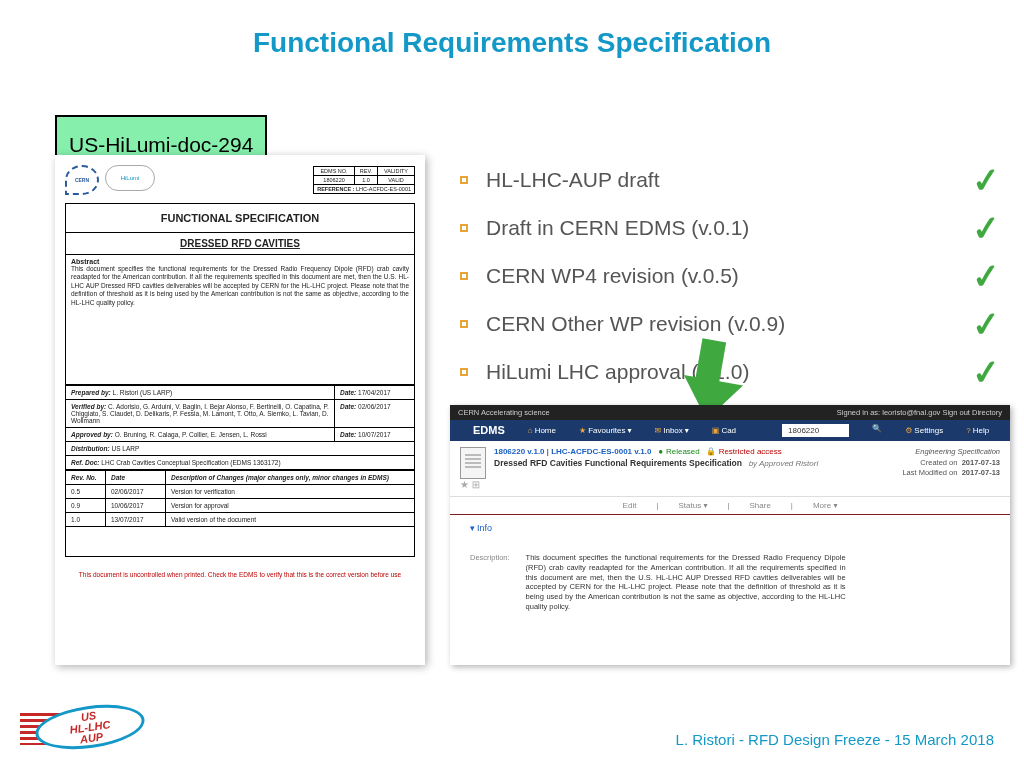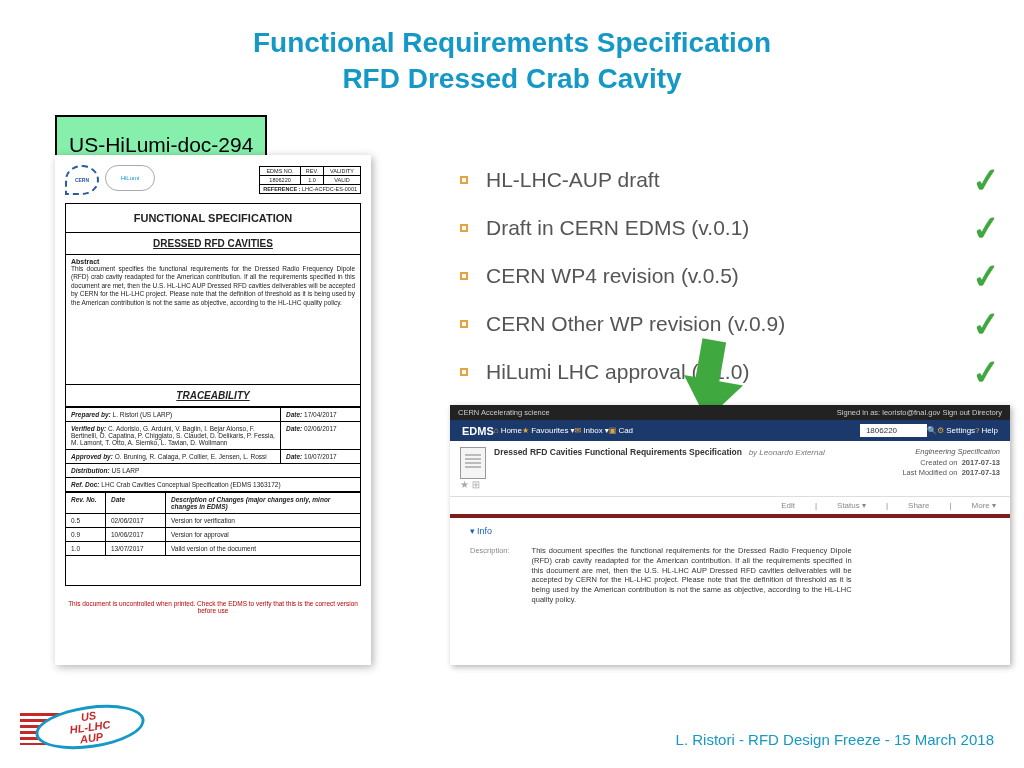--- a/index.html
+++ b/index.html
@@ -6,21 +6,21 @@
 body { width: 1024px; height: 768px; font-family: Arial, sans-serif; background: #fff; position: relative; overflow: hidden; }
 
 
 .curve { position: absolute; left: -80px; top: -50px; width: 180px; height: 900px; border: 40px solid #1398c7; border-radius: 50%; border-right-color: transparent; border-top-color: transparent; border-bottom-color: transparent; opacity: 0.6; }
 
 .slide-title { text-align: center; color: #1398c7; font-size: 28px; font-weight: bold; margin-top: 25px; line-height: 1.3; }
 
 .docref { position: absolute; left: 55px; top: 115px; border: 2px solid #000; padding: 16px 12px; font-size: 21px; background: #86efac; }
 
 
-.spec-doc { position: absolute; left: 55px; top: 155px; width: 316px; height: 510px; background: #fff; box-shadow: 2px 2px 8px rgba(0,0,0,0.3); padding: 10px; font-size: 7px; color: #222; }
+.spec-doc { position: absolute; left: 55px; top: 155px; width: 370px; height: 510px; background: #fff; box-shadow: 2px 2px 8px rgba(0,0,0,0.3); padding: 10px; font-size: 7px; color: #222; }
 .spec-head { display: flex; justify-content: space-between; align-items: center; margin-bottom: 8px; }
 .spec-logos { display: flex; gap: 6px; }
 .spec-logo1 { width: 34px; height: 30px; border: 2px dashed #2a5b9c; border-radius: 50% 50% 50% 0; display: inline-flex; align-items: center; justify-content: center; color: #2a5b9c; font-size: 5px; font-weight: bold; }
 .spec-logo2 { width: 50px; height: 26px; border: 1px solid #aaa; border-radius: 30px; display: inline-flex; align-items: center; justify-content: center; color: #1398c7; font-size: 6px; }
 .spec-idtable { border: 1px solid #000; border-collapse: collapse; }
 .spec-idtable td { border: 1px solid #000; padding: 1px 3px; font-size: 5.5px; text-align: center; }
 .spec-body-table { width: 100%; border: 1px solid #000; border-collapse: collapse; }
 .spec-body-table td { border: 1px solid #000; padding: 3px 5px; vertical-align: top; }
 .spec-h1 { text-align: center; font-weight: bold; font-size: 11px; padding: 8px 0 !important; }
 .spec-h2 { text-align: center; font-weight: bold; font-size: 10px; padding: 5px 0 !important; text-decoration: underline; }
@@ -38,60 +38,59 @@
 .check { color: #3fa83f; font-size: 34px; font-weight: bold; margin-left: 10px; transform: rotate(-5deg); }
 
 
 .bigarrow { position: absolute; left: 680px; top: 340px; width: 60px; height: 90px; }
 .bigarrow .shaft { position: absolute; left: 18px; top: 0; width: 24px; height: 50px; background: #3fa83f; transform: rotate(10deg); }
 .bigarrow .head { position: absolute; left: 0; top: 40px; width: 0; height: 0; border-left: 30px solid transparent; border-right: 30px solid transparent; border-top: 40px solid #3fa83f; transform: rotate(10deg); }
 
 
 .edms { position: absolute; left: 450px; top: 405px; width: 560px; height: 260px; background: #fff; box-shadow: 2px 2px 6px rgba(0,0,0,0.3); font-size: 8px; }
 .edms-top1 { background: #222; color: #ccc; padding: 3px 8px; display: flex; justify-content: space-between; font-size: 7.5px; }
-.edms-top2 { background: #1b3a6b; color: #fff; padding: 4px 12px; display: flex; align-items: center; gap: 0; font-size: 8px; }
+.edms-top2 { background: #1b3a6b; color: #fff; padding: 4px 23px; display: flex; gap: 23px; font-size: 8px; }
 .edms-top2 .lbl { display: inline-flex; gap: 2px; align-items: center; }
 .edms-top2 .search { background: #fff; color: #333; padding: 2px 30px 2px 6px; font-size: 8px; }
 .orange-i { color: #e8a33c; }
 .edms-doc-row { padding: 6px 10px; display: flex; gap: 8px; border-bottom: 1px solid #ddd; }
 .doc-icon { width: 26px; height: 32px; border: 1px solid #999; background: #f5f5f5; position: relative; }
 .doc-icon::before { content: ""; position: absolute; top: 6px; left: 4px; right: 4px; height: 2px; background: #bbb; box-shadow: 0 4px 0 #bbb, 0 8px 0 #bbb, 0 12px 0 #bbb; }
 .doc-info { flex: 1; }
 .doc-info .line1 { margin-bottom: 2px; }
 .doc-info .id { color: #1b5fc0; font-weight: bold; }
 .doc-info .status-rel { color: #1a8b1a; }
 .doc-info .status-rel::before { content: "●"; margin-right: 3px; }
 .doc-info .restr { color: #b00; }
 .doc-info .title { font-weight: bold; color: #333; font-size: 8.5px; }
 .doc-info .auth { color: #777; font-style: italic; }
 .doc-right { text-align: right; font-size: 7.5px; color: #555; line-height: 1.4; }
-.edms-actions { display: flex; justify-content: flex-end; gap: 20px; padding: 4px 14px; color: #888; font-size: 8px; border-bottom: 4px solid #7f1d1d; }
+.edms-actions { display: flex; justify-content: center; gap: 20px; padding: 4px 14px; color: #888; font-size: 8px; border-bottom: 1px solid #7f1d1d; }
 .edms-info { padding: 8px 20px; }
-.edms-info .ihead { color: #1b5fc0; font-size: 9px; margin-bottom: 10px; }
+.edms-info .ihead { color: #1b5fc0; font-size: 9px; margin-bottom: 20px; }
 .edms-info .ihead::before { content: "▾ "; }
 .info-grid { display: flex; gap: 16px; }
 .info-desc { width: 320px; font-size: 7.5px; text-align: justify; line-height: 1.3; color: #333; }
-.info-lbl { color: #888; font-size: 7.5px; margin-right: 6px; }
+.info-lbl { color: #888; font-size: 7.5px; margin-right: 0; }
 .info-side { font-size: 7.5px; color: #888; line-height: 1.6; }
 
 
 .footer-logo { position: absolute; left: 20px; bottom: 12px; width: 130px; height: 55px; }
 .footer-logo .oval { position: absolute; left: 15px; top: 5px; width: 110px; height: 42px; border: 3px solid #1398c7; border-radius: 50%; transform: rotate(-8deg); display: flex; align-items: center; justify-content: center; flex-direction: column; background: #fff; }
 .footer-logo .oval span { color: #c62828; font-size: 11px; font-style: italic; font-weight: bold; line-height: 1; }
 .footer-logo .stripes { position: absolute; left: 0; top: 12px; width: 50px; height: 32px; background: repeating-linear-gradient(#c62828 0 3px, #fff 3px 6px); z-index: -1; }
 .footer-text { position: absolute; right: 30px; bottom: 20px; color: #1398c7; font-size: 15px; }
 </style>
 </head>
 <body>
 
 <div class="curve"></div>
 
 <h1 class="slide-title">
   <span>Functional Requirements Specification</span><br>
-  <span>RFD Dressed Crab Cavity</span>
 </h1>
 
 <div class="docref">US-HiLumi-doc-294</div>
 
 <div class="spec-doc">
   <div class="spec-head">
     <div class="spec-logos">
       <div class="spec-logo1">CERN</div>
       <div class="spec-logo2">HiLumi</div>
     </div>
@@ -120,23 +119,20 @@
         </tr>
     <tr>
           <td class="spec-h2">DRESSED RFD CAVITIES</td>
         </tr>
     <tr>
           <td style="height:130px">
       <div class="spec-abs-lbl">Abstract</div>
       <div class="spec-abs">This document specifies the functional requirements for the Dressed Radio Frequency Dipole (RFD) crab cavity readapted for the American contribution. If all the requirements specified in this document are met, then the U.S. HL-LHC AUP Dressed RFD cavities deliverables will be accepted by CERN for the HL-LHC project. Please note that the definition of threshold as it is being used by the American contribution is not the same as objective, according to the HL-LHC quality policy.</div>
     </td>
         </tr>
-    <tr>
-          <td class="spec-h2" style="font-style:italic">TRACEABILITY</td>
-        </tr>
   </tbody>
     </table>
   <table class="spec-body-table trace-table">
     <tbody>
         <tr>
           <td><b><i>Prepared by:</i></b> <span>L. Ristori (US LARP)</span></td>
           <td class="trace-date"><b><i>Date:</i></b> <span>17/04/2017</span></td>
         </tr>
     <tr>
           <td><b><i>Verified by:</i></b> <span>C. Adorisio, G. Arduini, V. Baglin, I. Bejar Alonso, F. Bertinelli, O. Capatina, P. Chiggiato, S. Claudet, D. Delikaris, P. Fessia, M. Lamont, T. Otto, A. Siemko, L. Tavian, D. Wollmann</span></td>
@@ -245,22 +241,29 @@
         <span class="orange-i">?</span>
         <span>Help</span>
       </span>
   </div>
   <div class="edms-doc-row">
     <div>
       <div class="doc-icon"></div>
       <div style="color:#aaa;font-size:10px">★ ⊞</div>
     </div>
     <div class="doc-info">
+      <div class="line1">
+        <span class="id">1806220 v.1.0</span>
+        <span>|</span>
+        <span class="id">LHC-ACFDC-ES-0001 v.1.0</span>
+        &nbsp;&nbsp;<span class="status-rel">Released</span>
+        &nbsp;&nbsp;<span class="restr">🔒 <span>Restricted access</span></span>
+      </div>
       <div><span class="title">Dressed RFD Cavities Functional Requirements Specification</span>
-        &nbsp;&nbsp;<span class="auth">by Leonardo External</span></div>
+        &nbsp;&nbsp;<span class="auth">by Approved Ristori</span></div>
     </div>
     <div class="doc-right">
       <div style="font-style:italic">Engineering Specification</div>
       <div><span>Created on</span>&nbsp;&nbsp;<b>2017-07-13</b></div>
       <div><span>Last Modified on</span>&nbsp;&nbsp;<b>2017-07-13</b></div>
     </div>
   </div>
   <div class="edms-actions">
     <span>Edit</span>
       <span>|</span>

